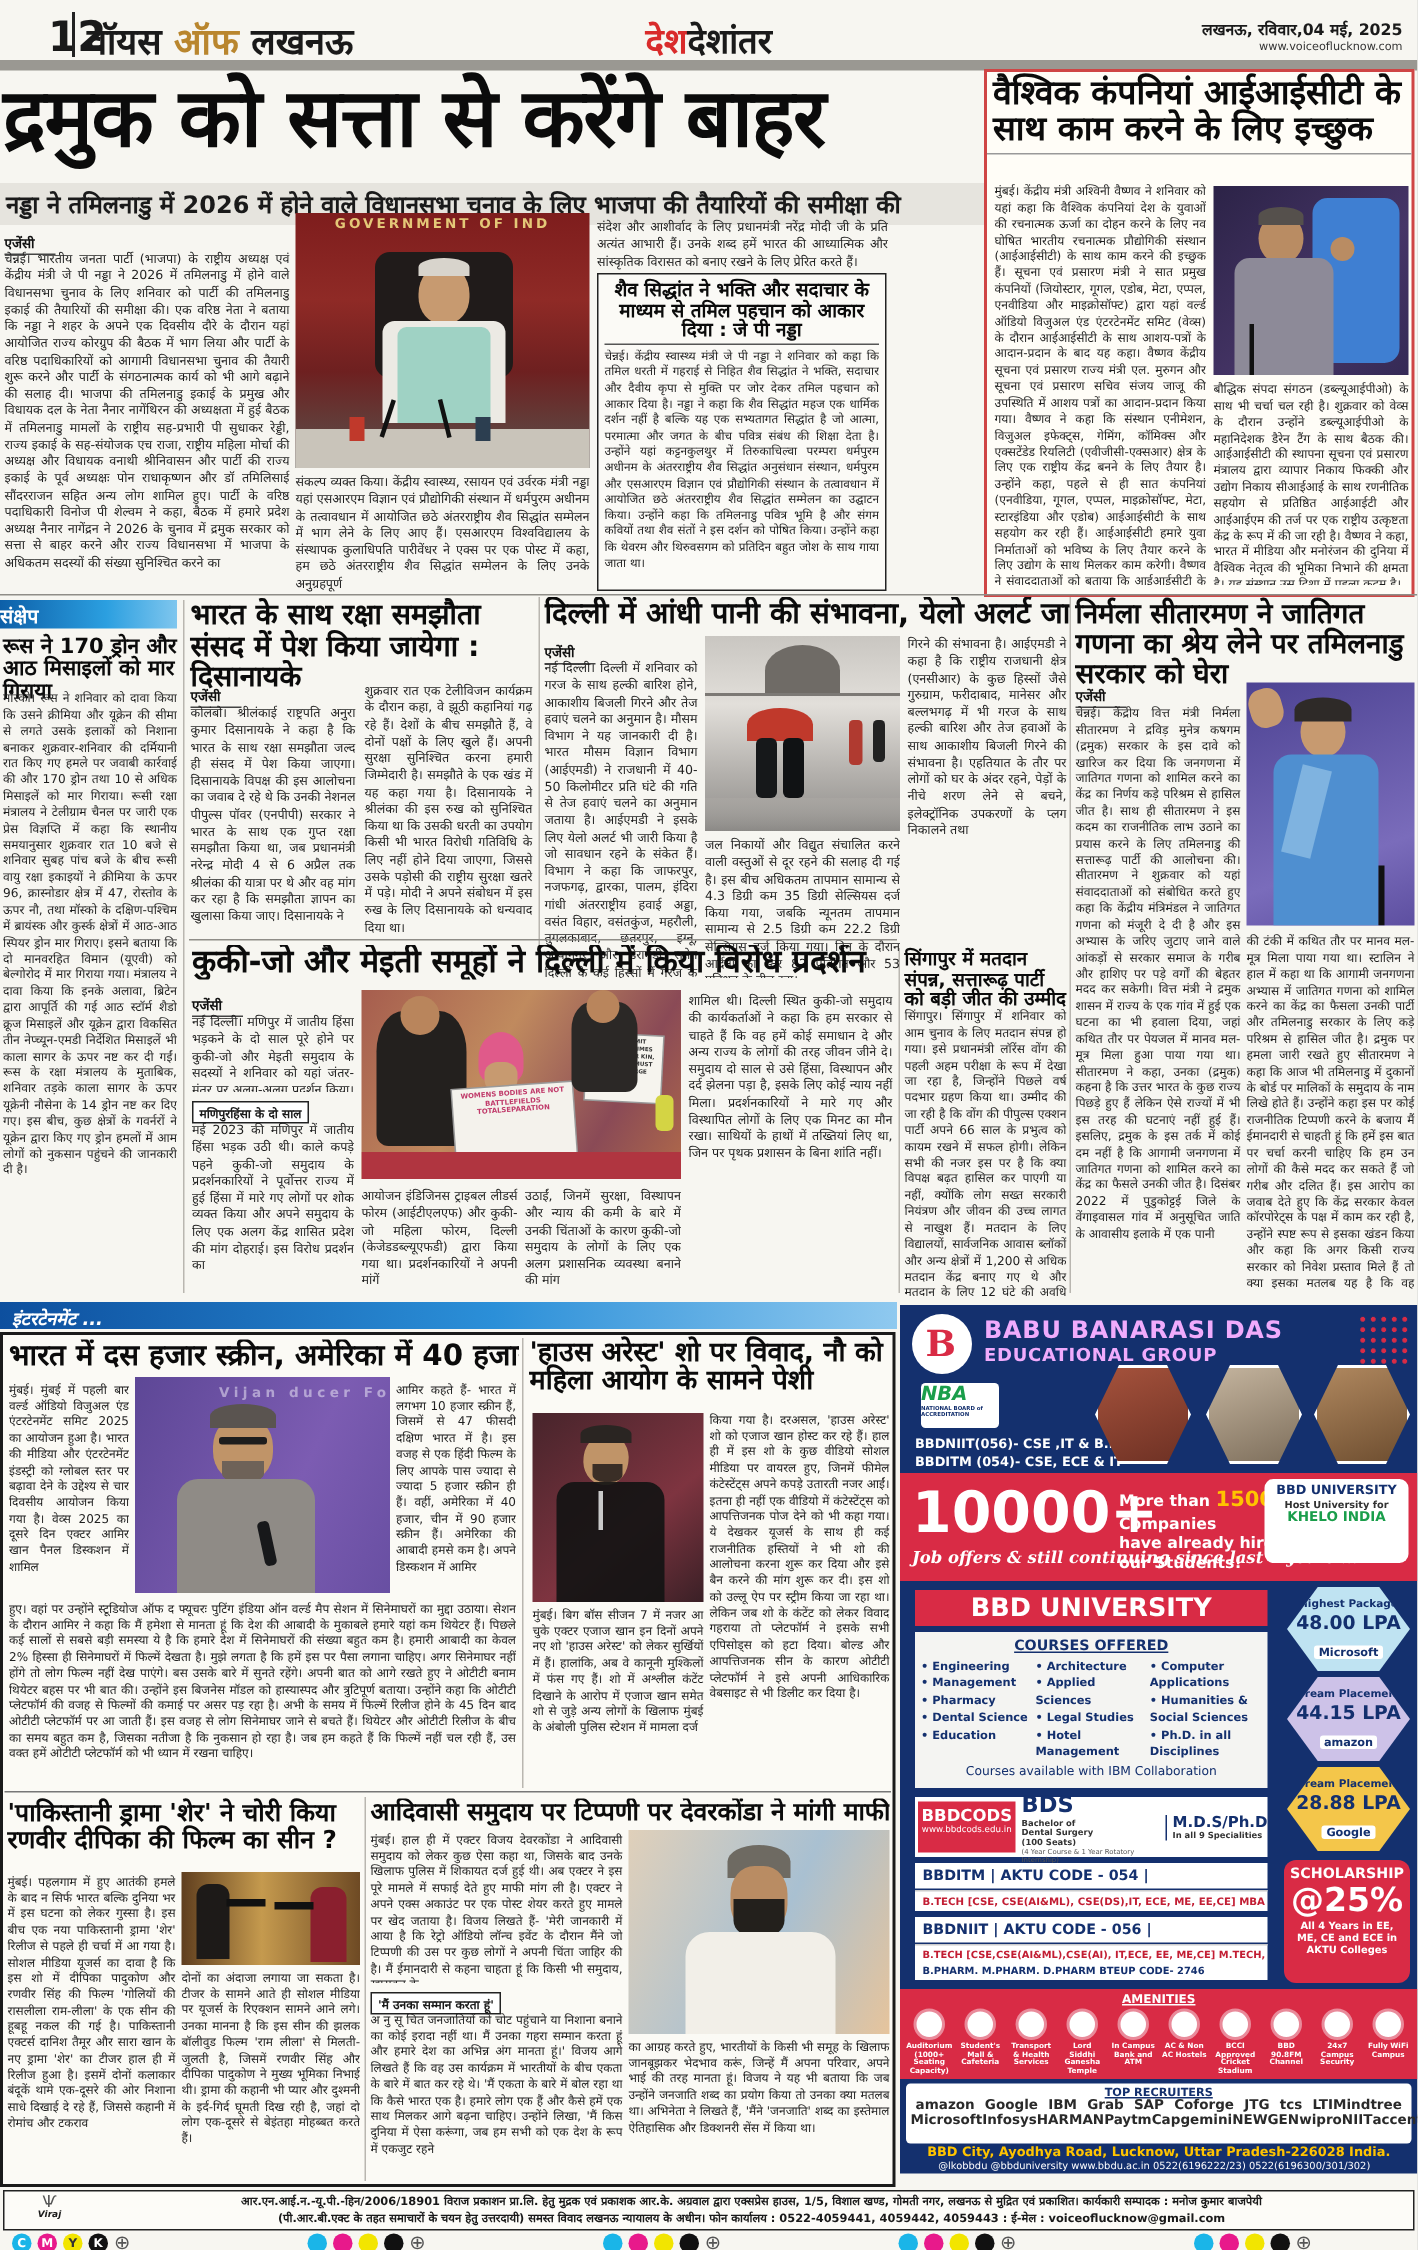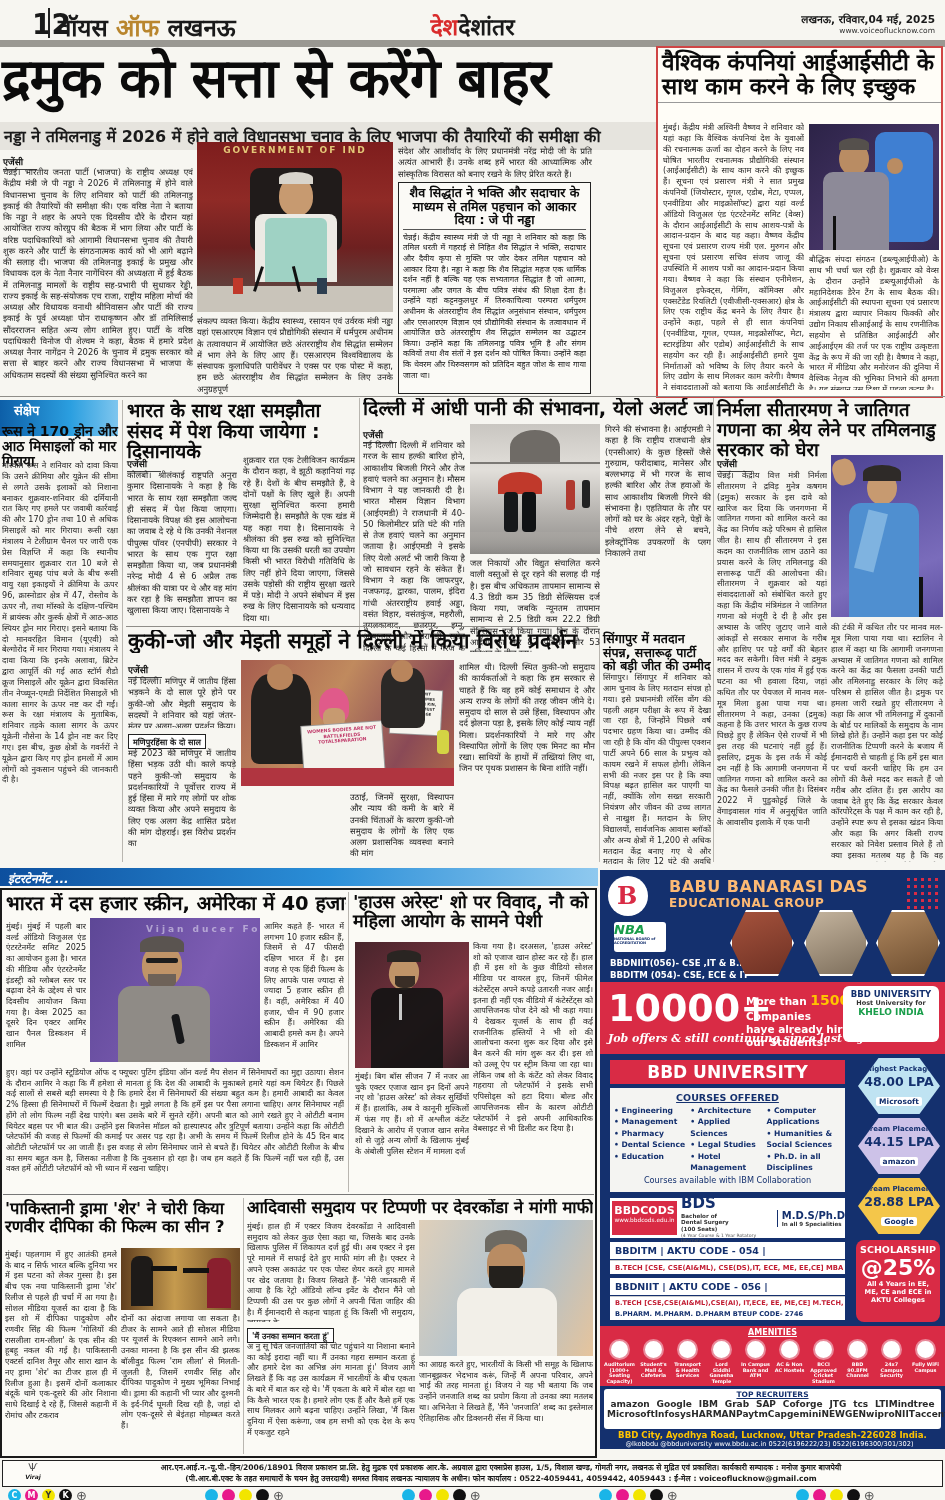--- a/index.html
+++ b/index.html
@@ -93,21 +93,21 @@
     </div>
     <div class="body" style="position:absolute;left:151px;top:206px;width:130px;height:136px;font-size:8.1px;">बौद्धिक संपदा संगठन (डब्ल्यूआईपीओ) के साथ भी चर्चा चल रही है। शुक्रवार को वेव्स के दौरान उन्होंने डब्ल्यूआईपीओ के महानिदेशक डैरेन टैंग के साथ बैठक की। आईआईसीटी की स्थापना सूचना एवं प्रसारण मंत्रालय द्वारा व्यापार निकाय फिक्की और उद्योग निकाय सीआईआई के साथ रणनीतिक सहयोग से प्रतिष्ठित आईआईटी और आईआईएम की तर्ज पर एक राष्ट्रीय उत्कृष्टता केंद्र के रूप में की जा रही है। वैष्णव ने कहा, भारत में मीडिया और मनोरंजन की दुनिया में वैश्विक नेतृत्व की भूमिका निभाने की क्षमता है। यह संस्थान उस दिशा में पहला कदम है।</div>
   </div>
 
   <div class="vr" style="left:122px;top:400px;height:462px;"></div>
   <div class="vr" style="left:359px;top:398px;height:232px;"></div>
   <div class="vr" style="left:713px;top:398px;height:464px;"></div>
   <div class="vr" style="left:599px;top:632px;height:230px;"></div>
   <div class="hrule" style="left:0;top:396px;width:945px;"></div>
 
-  <div class="abs bluebar" style="left:0;top:400px;width:118px;height:36px;font-size:13px;padding:1px 14px;box-sizing:border-box;">संक्षेप</div>
+  <div class="abs bluebar" style="left:0;top:400px;width:118px;height:19px;font-size:13px;padding:1px 0;box-sizing:border-box;">संक्षेप</div>
   <div class="abs hl" style="left:2px;top:424px;width:116px;font-size:14px;">रूस ने 170 ड्रोन और आठ मिसाइलों को मार गिराया</div>
   <div class="abs body" style="left:2px;top:460px;width:116px;height:400px;font-size:8.1px;">मॉस्को। रूस ने शनिवार को दावा किया कि उसने क्रीमिया और यूक्रेन की सीमा से लगते उसके इलाकों को निशाना बनाकर शुक्रवार-शनिवार की दर्मियानी रात किए गए हमले पर जवाबी कार्रवाई की और 170 ड्रोन तथा 10 से अधिक मिसाइलें को मार गिराया। रूसी रक्षा मंत्रालय ने टेलीग्राम चैनल पर जारी एक प्रेस विज्ञप्ति में कहा कि स्थानीय समयानुसार शुक्रवार रात 10 बजे से शनिवार सुबह पांच बजे के बीच रूसी वायु रक्षा इकाइयों ने क्रीमिया के ऊपर 96, क्रास्नोडार क्षेत्र में 47, रोस्तोव के ऊपर नौ, तथा मॉस्को के दक्षिण-पश्चिम में ब्रायंस्क और कुर्स्क क्षेत्रों में आठ-आठ स्पियर ड्रोन मार गिराए। इसने बताया कि दो मानवरहित विमान (यूएवी) को बेल्गोरोद में मार गिराया गया। मंत्रालय ने दावा किया कि इनके अलावा, ब्रिटेन द्वारा आपूर्ति की गई आठ स्टॉर्म शैडो क्रूज मिसाइलें और यूक्रेन द्वारा विकसित तीन नेप्च्यून-एमडी निर्देशित मिसाइलें भी काला सागर के ऊपर नष्ट कर दी गईं। रूस के रक्षा मंत्रालय के मुताबिक, शनिवार तड़के काला सागर के ऊपर यूक्रेनी नौसेना के 14 ड्रोन नष्ट कर दिए गए। इस बीच, कुछ क्षेत्रों के गवर्नरों ने यूक्रेन द्वारा किए गए ड्रोन हमलों में आम लोगों को नुकसान पहुंचने की जानकारी दी है।</div>
 
   <div class="abs hl" style="left:127px;top:400px;width:230px;font-size:19px;">भारत के साथ रक्षा समझौता संसद में पेश किया जायेगा : दिसानायके</div>
   <div class="abs" style="left:127px;top:452px;"><span class="byline">एजेंसी</span></div>
   <div class="abs body" style="left:127px;top:470px;width:110px;height:180px;">कोलंबो। श्रीलंकाई राष्ट्रपति अनुरा कुमार दिसानायके ने कहा है कि भारत के साथ रक्षा समझौता जल्द ही संसद में पेश किया जाएगा। दिसानायके विपक्ष की इस आलोचना का जवाब दे रहे थे कि उनकी नेशनल पीपुल्स पॉवर (एनपीपी) सरकार ने भारत के साथ एक गुप्त रक्षा समझौता किया था, जब प्रधानमंत्री नरेन्द्र मोदी 4 से 6 अप्रैल तक श्रीलंका की यात्रा पर थे और वह मांग कर रहा है कि समझौता ज्ञापन का खुलासा किया जाए। दिसानायके ने</div>
   <div class="abs body" style="left:243px;top:455px;width:112px;height:196px;">शुक्रवार रात एक टेलीविजन कार्यक्रम के दौरान कहा, वे झूठी कहानियां गढ़ रहे हैं। देशों के बीच समझौते हैं, वे दोनों पक्षों के लिए खुले हैं। अपनी सुरक्षा सुनिश्चित करना हमारी जिम्मेदारी है। समझौते के एक खंड में यह कहा गया है। दिसानायके ने श्रीलंका की इस रुख को सुनिश्चित किया था कि उसकी धरती का उपयोग किसी भी भारत विरोधी गतिविधि के लिए नहीं होने दिया जाएगा, जिससे उसके पड़ोसी की राष्ट्रीय सुरक्षा खतरे में पड़े। मोदी ने अपने संबोधन में इस रुख के लिए दिसानायके को धन्यवाद दिया था।</div>
 
   <div class="abs hl" style="left:363px;top:398px;width:350px;font-size:19.5px;white-space:nowrap;overflow:hidden;">दिल्ली में आंधी पानी की संभावना, येलो अलर्ट जारी</div>
   <div class="abs" style="left:363px;top:423px;"><span class="byline">एजेंसी</span></div>
@@ -151,20 +151,21 @@
     <div class="ovl" style="left:26px;top:4px;width:26px;height:26px;background:#b9855c;border-radius:50%;"></div>
     <div class="ovl" style="left:78px;top:28px;width:30px;height:34px;background:#e05a8a;border-radius:50% 50% 30% 30%;"></div>
     <div class="ovl" style="left:82px;top:48px;width:22px;height:20px;background:#c79a70;border-radius:40%;"></div>
     <div class="ovl" style="left:62px;top:64px;width:74px;height:46px;background:#f4f2ec;transform:rotate(-4deg);box-shadow:0 0 0 1px #999;padding:3px;font-size:4.6px;font-weight:bold;text-align:center;color:#c03a6a;line-height:1.25;">WOMENS BODIES ARE NOT BATTLEFIELDS TOTALSEPARATION</div>
     <div class="ovl" style="left:150px;top:30px;width:46px;height:40px;background:#f6f4ee;transform:rotate(3deg);box-shadow:0 0 0 1px #999;padding:2px;font-size:3.8px;font-weight:bold;text-align:center;color:#333;line-height:1.3;">YOU COMMIT HEINOUS CRIMES AGAINST OUR KIN, OUR PATHS MUST NOW DIVERGE</div>
     <div class="ovl" style="left:140px;top:8px;width:44px;height:60px;background:#2b2826;border-radius:30% 30% 8px 8px;"></div>
     <div class="ovl" style="left:150px;top:0;width:22px;height:22px;background:#b9855c;border-radius:50%;"></div>
     <div class="ovl" style="left:0;bottom:0;width:100%;height:18px;background:#b03540;"></div>
     <div class="ovl" style="left:196px;top:70px;width:12px;height:24px;background:#d4d444;border-radius:4px;"></div>
   </div>
+  <div class="abs body" style="left:241px;top:792px;width:104px;height:74px;">आयोजन इंडिजिनस ट्राइबल लीडर्स फोरम (आईटीएलएफ) और कुकी-जो महिला फोरम, दिल्ली (केजेडडब्ल्यूएफडी) द्वारा किया गया था। प्रदर्शनकारियों ने अपनी मांगें</div>
   <div class="abs body" style="left:350px;top:792px;width:104px;height:74px;">उठाईं, जिनमें सुरक्षा, विस्थापन और न्याय की कमी के बारे में उनकी चिंताओं के कारण कुकी-जो समुदाय के लोगों के लिए एक अलग प्रशासनिक व्यवस्था बनाने की मांग</div>
   <div class="abs body" style="left:459px;top:662px;width:136px;height:204px;">शामिल थी।   दिल्ली स्थित कुकी-जो समुदाय की कार्यकर्ताओं ने कहा कि हम सरकार से चाहते हैं कि वह हमें कोई समाधान दे और अन्य राज्य के लोगों की तरह जीवन जीने दे। समुदाय दो साल से उसे हिंसा, विस्थापन और दर्द झेलना पड़ा है, इसके लिए कोई न्याय नहीं मिला। प्रदर्शनकारियों ने मारे गए और विस्थापित लोगों के लिए एक मिनट का मौन रखा। साथियों के हाथों में तख्तियां लिए था, जिन पर पृथक प्रशासन के बिना शांति नहीं।</div>
 
   <div class="abs hl" style="left:603px;top:632px;width:108px;font-size:12.5px;">सिंगापुर में मतदान संपन्न, सत्तारूढ़ पार्टी को बड़ी जीत की उम्मीद</div>
   <div class="abs body" style="left:603px;top:672px;width:108px;height:192px;font-size:8.1px;">सिंगापुर। सिंगापुर में शनिवार को आम चुनाव के लिए मतदान संपन्न हो गया। इसे प्रधानमंत्री लॉरेंस वोंग की पहली अहम परीक्षा के रूप में देखा जा रहा है, जिन्होंने पिछले वर्ष पदभार ग्रहण किया था। उम्मीद की जा रही है कि वोंग की पीपुल्स एक्शन पार्टी अपने 66 साल के प्रभुत्व को कायम रखने में सफल होगी। लेकिन सभी की नजर इस पर है कि क्या विपक्ष बढ़त हासिल कर पाएगी या नहीं, क्योंकि लोग सख्त सरकारी नियंत्रण और जीवन की उच्च लागत से नाखुश हैं। मतदान के लिए विद्यालयों, सार्वजनिक आवास ब्लॉकों और अन्य क्षेत्रों में 1,200 से अधिक मतदान केंद्र बनाए गए थे और मतदान के लिए 12 घंटे की अवधि तय की गई थी।</div>
 
   <div class="abs bluebar" style="left:0;top:868px;width:598px;height:18px;font-size:12px;font-style:italic;padding:2px 8px;box-sizing:border-box;background:linear-gradient(90deg,#0d4f9e,#2b8fd8 55%,#8fc9ef);">इंटरटेनमेंट ...</div>
   <div class="abs" style="left:0;top:888px;width:597px;height:570px;border:2px solid #1a1a1a;box-sizing:border-box;background:#fbfaf5;"></div>
 
   <div class="abs hl" style="left:6px;top:893px;width:340px;font-size:19.5px;white-space:nowrap;overflow:hidden;">भारत में दस हजार स्क्रीन, अमेरिका में 40 हजार</div>
@@ -219,21 +220,21 @@
     <div class="ovl" style="left:70px;top:46px;width:34px;height:26px;background:#23201c;border-radius:0 0 45% 45%;"></div>
     <div class="ovl" style="left:38px;top:68px;width:100px;height:68px;background:#f2efe8;border-radius:16px 16px 0 0;"></div>
   </div>
   <div class="abs body" style="left:419px;top:1360px;width:174px;height:92px;font-size:8px;">का आग्रह करते हुए, भारतीयों के किसी भी समूह के खिलाफ जानबूझकर भेदभाव करूं, जिन्हें मैं अपना परिवार, अपने भाई की तरह मानता हूं। विजय ने यह भी बताया कि जब उन्होंने जनजाति शब्द का प्रयोग किया तो उनका क्या मतलब था। अभिनेता ने लिखते हैं, 'मैंने 'जनजाति' शब्द का इस्तेमाल ऐतिहासिक और डिक्शनरी सेंस में किया था।</div>
 
   <div class="abs ad" style="left:600px;top:870px;width:345px;height:579px;">
 
     <div class="abs" style="left:8px;top:6px;width:40px;height:40px;background:#fff;border-radius:50%;">
       <div class="abs" style="left:9px;top:5px;font-size:24px;font-weight:900;color:#d92b45;font-family:'DejaVu Serif',serif;">B</div>
     </div>
-    <div class="abs" style="left:56px;top:7px;color:#fdba74;margin-left:13px;">
+    <div class="abs" style="left:56px;top:7px;color:#f0abfc;">
       <div style="font-size:16px;font-weight:900;letter-spacing:.5px;">BABU BANARASI DAS</div>
       <div style="font-size:12px;font-weight:900;letter-spacing:.5px;">EDUCATIONAL GROUP</div>
     </div>
     <div class="abs" style="right:6px;top:6px;width:34px;height:34px;background:radial-gradient(circle,#d92b45 1.5px,transparent 1.6px);background-size:7px 7px;"></div>
     <div class="abs" style="left:14px;top:52px;width:52px;height:30px;background:#fff;border-radius:3px;text-align:left;">
       <div style="font-size:13px;font-weight:900;color:#1a9e4b;font-style:italic;">NBA</div>
       <div style="font-size:3.6px;color:#14306e;font-weight:bold;">NATIONAL BOARD of ACCREDITATION</div>
     </div>
     <div class="abs" style="left:10px;top:88px;color:#fff;font-size:8.6px;font-weight:bold;">BBDNIIT(056)- CSE ,IT &amp; B.PHARM</div>
     <div class="abs" style="left:10px;top:100px;color:#fff;font-size:8.6px;font-weight:bold;">BBDITM (054)- CSE, ECE &amp; IT</div>

